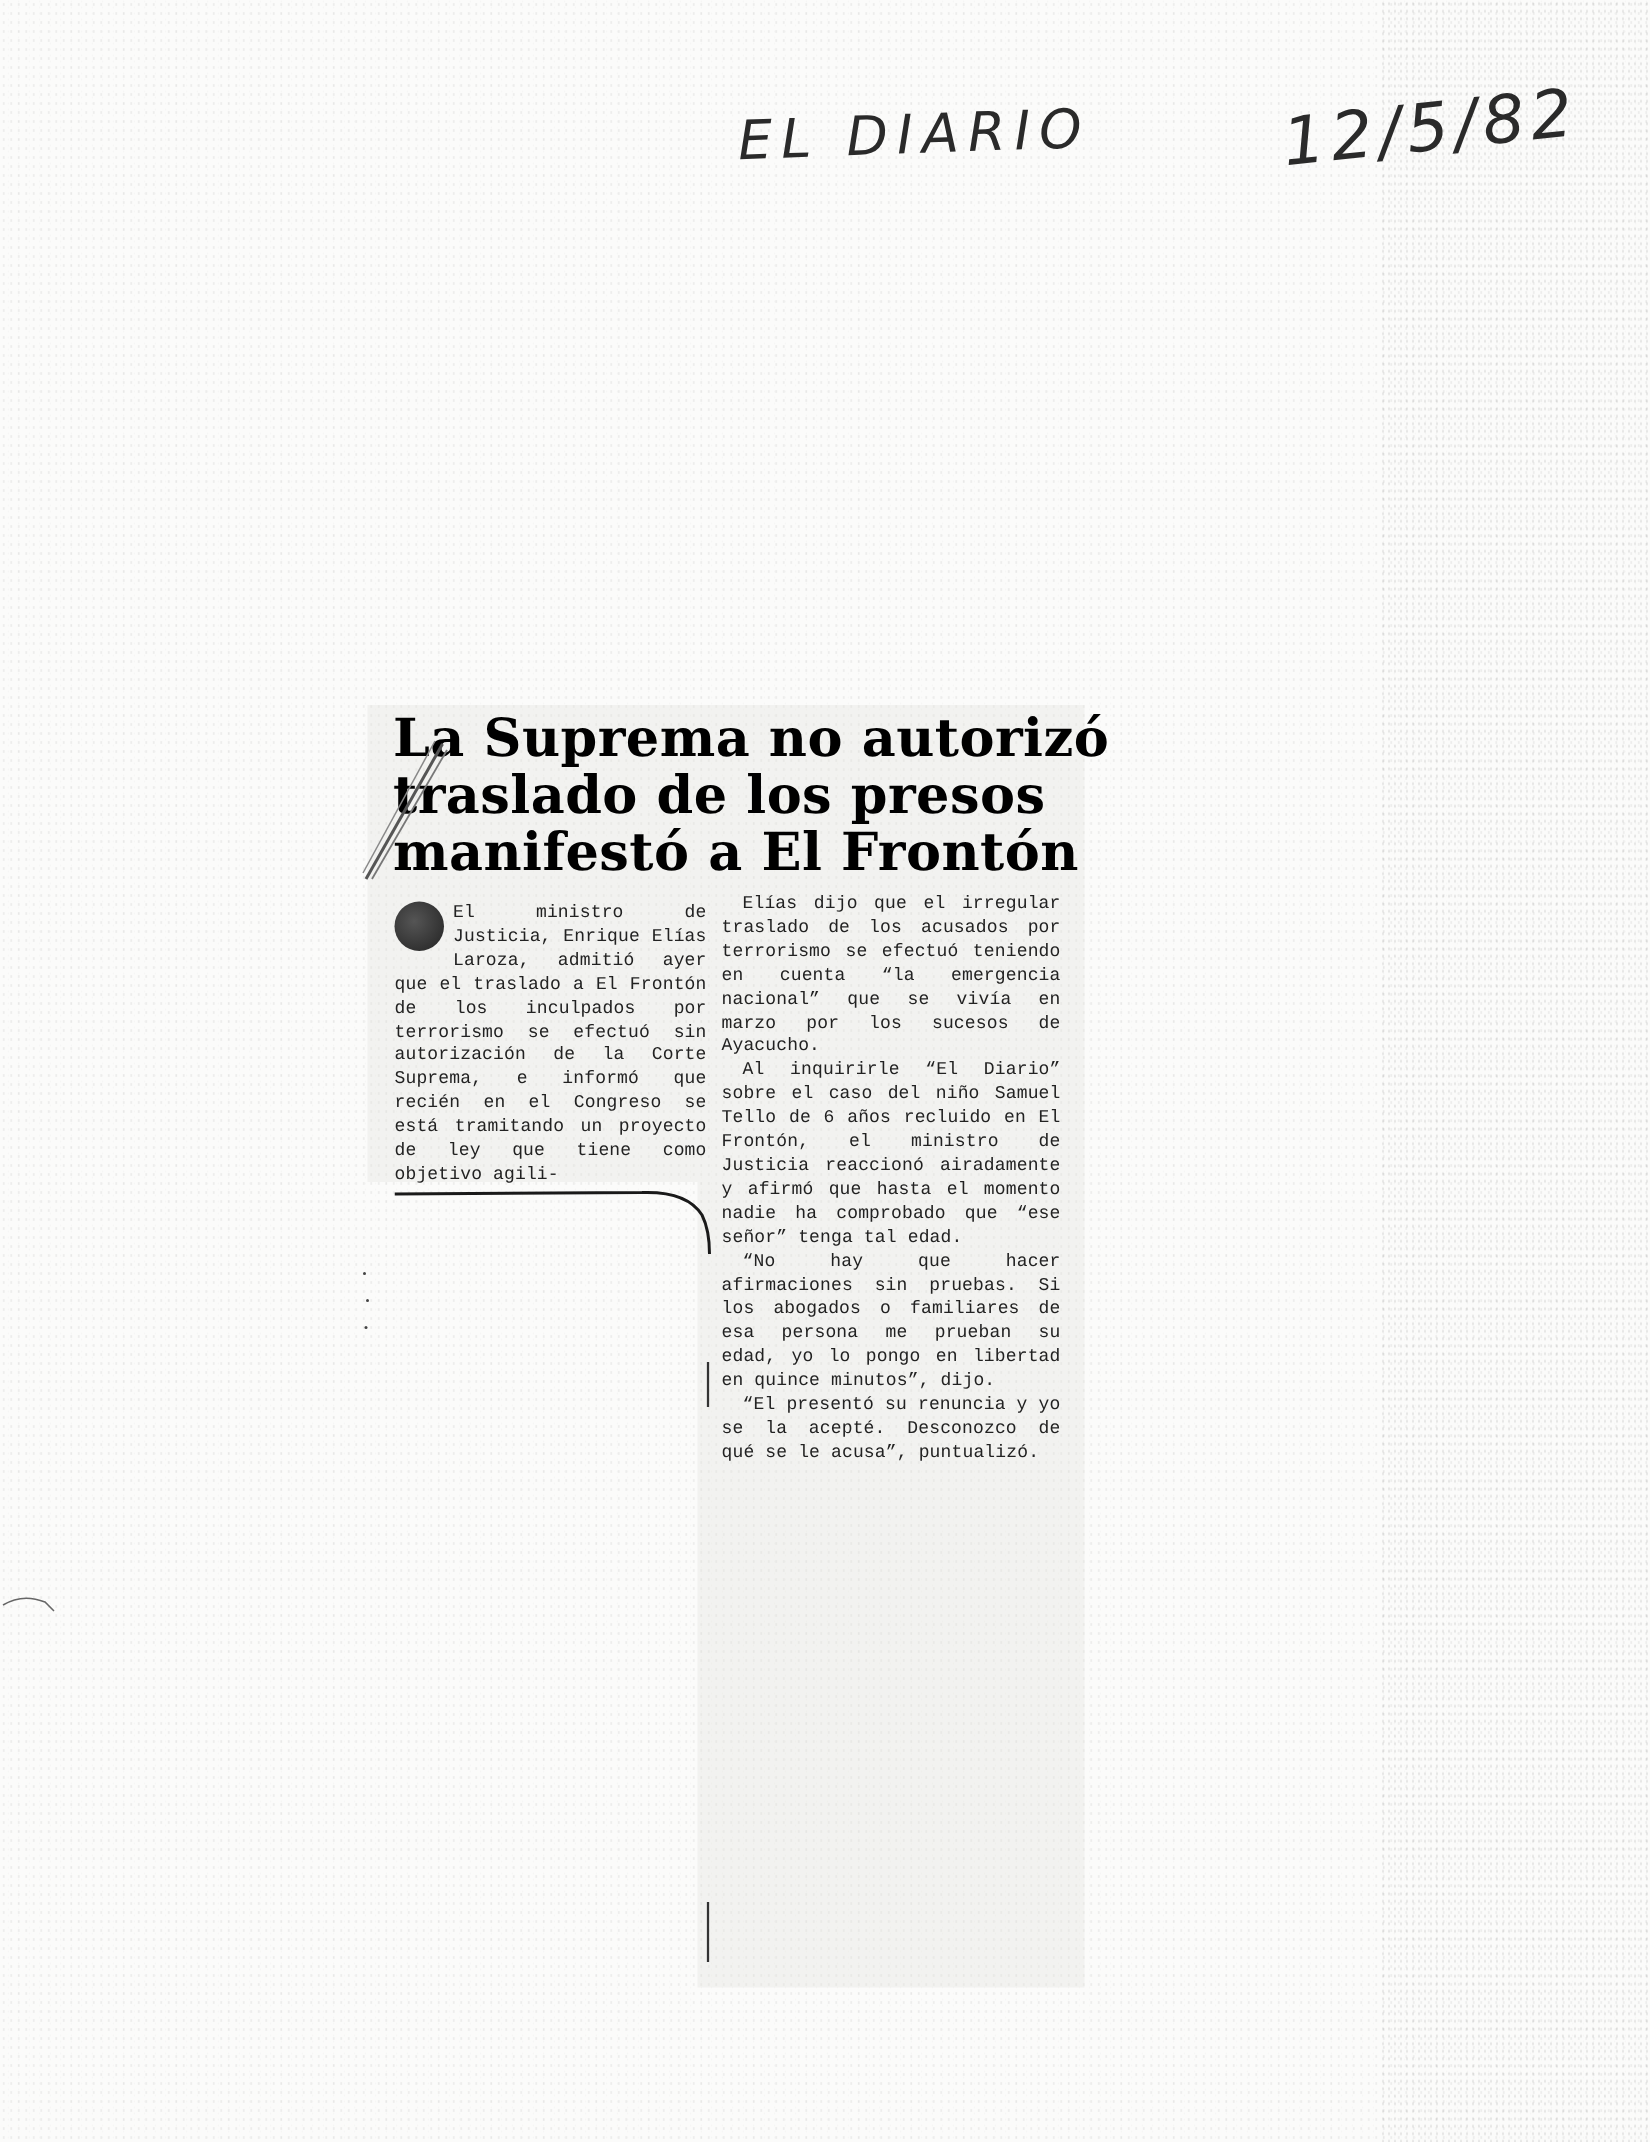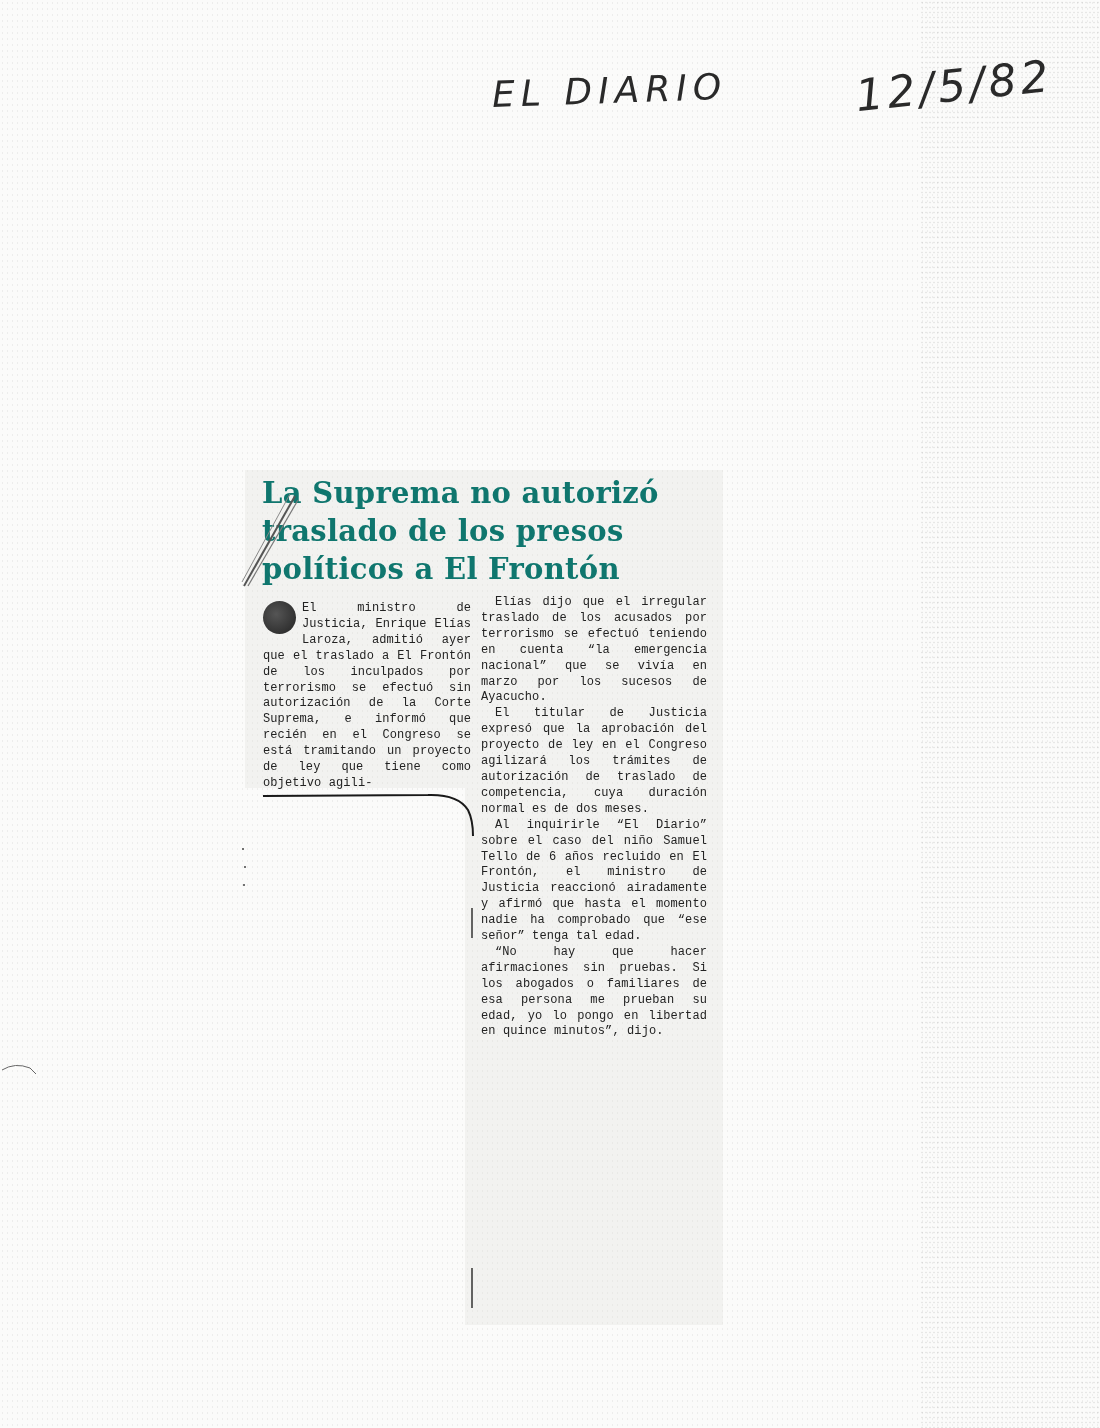--- a/index.html
+++ b/index.html
@@ -41,21 +41,21 @@
     position: absolute; left: 0; top: 0; width: 478px; height: 318px;
     background: rgba(225,225,220,0.35);
   }
   .clip-bg-right {
     position: absolute; left: 220px; top: 318px; width: 258px; height: 537px;
     background: rgba(225,225,220,0.35);
   }
   .headline {
     position: absolute; left: 17px; top: 4px; width: 460px;
     font-family: "DejaVu Serif", serif; font-weight: bold;
-    font-size: 29px; line-height: 38px; color: #0f766e; margin: 0;
+    font-size: 35px; line-height: 38px; color: #000000; margin: 0;
     letter-spacing: 0.3px;
   }
   .headline span { display: block; white-space: nowrap; }
   .pen-stroke {
     position: absolute; left: -5px; top: 20px; width: 60px; height: 100px;
   }
   .col {
     position: absolute; font-size: 12px; line-height: 15.9px;
     text-align: justify; color: #222; letter-spacing: 0.1px; font-family: Liberation Mono, monospace;
   }
@@ -81,39 +81,39 @@
 <div class="handwritten hw-source">EL DIARIO</div>
 <div class="handwritten hw-date">12/5/82</div>
 
 <div class="clip">
   <div class="clip-bg-top"></div>
   <div class="clip-bg-right"></div>
 
   <h1 class="headline">
     <span>La Suprema no autorizó</span>
     <span>traslado de los presos</span>
-    <span>políticos a El Frontón</span>
+    <span>manifestó a El Frontón</span>
   </h1>
 
   <svg class="pen-stroke" viewBox="0 0 60 100">
     <path d="M4 96 L55 6" stroke="#555" stroke-width="2" fill="none"></path>
     <path d="M8 96 L58 10" stroke="#777" stroke-width="1.2" fill="none"></path>
     <path d="M2 92 L50 4" stroke="#888" stroke-width="1" fill="none"></path>
   </svg>
 
   <div class="col col-left">
     <div class="drop-dot"></div>
     <p class="first">El ministro de Justicia, Enrique Elías Laroza, admitió ayer que el traslado a El Frontón de los inculpados por terrorismo se efectuó sin autorización de la Corte Suprema, e informó que recién en el Congreso se está tramitando un proyecto de ley que tiene como objetivo agili-</p>
   </div>
 
   <div class="col col-right">
     <p>Elías dijo que el irregular traslado de los acusados por terrorismo se efectuó teniendo en cuenta “la emergencia nacional” que se vivía en marzo por los sucesos de Ayacucho.</p>
-    <p>El titular de Justicia expresó que la aprobación del proyecto de ley en el Congreso agilizará los trámites de autorización de traslado de competencia, cuya duración normal es de dos meses.</p>
     <p>Al inquirirle “El Diario” sobre el caso del niño Samuel Tello de 6 años recluido en El Frontón, el ministro de Justicia reaccionó airadamente y afirmó que hasta el momento nadie ha comprobado que “ese señor” tenga tal edad.</p>
     <p>“No hay que hacer afirmaciones sin pruebas. Si los abogados o familiares de esa persona me prueban su edad, yo lo pongo en libertad en quince minutos”, dijo.</p>
+    <p>“El presentó su renuncia y yo se la acepté. Desconozco de qué se le acusa”, puntualizó.</p>
   </div>
 
   <svg class="rule-svg" viewBox="0 0 220 50">
     <path d="M0 8 L165 7 Q195 6 205 22 Q210 32 210 48" stroke="#1a1a1a" stroke-width="2" fill="none"></path>
   </svg>
 
   <svg class="side-bracket" viewBox="0 0 6 400">
     <path d="M3 0 L3 30" stroke="#333" stroke-width="1.5"></path>
     <path d="M3 360 L3 400" stroke="#333" stroke-width="1.5"></path>
   </svg>

